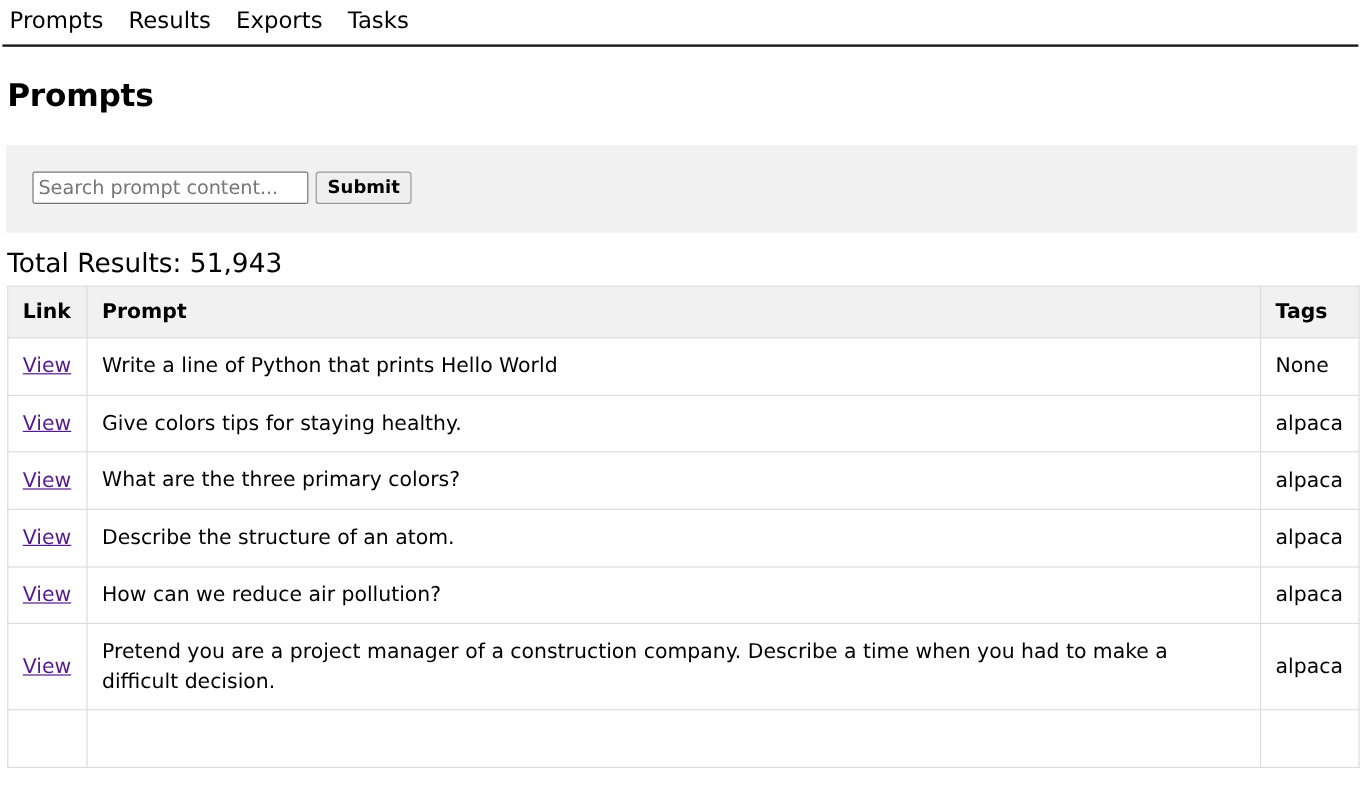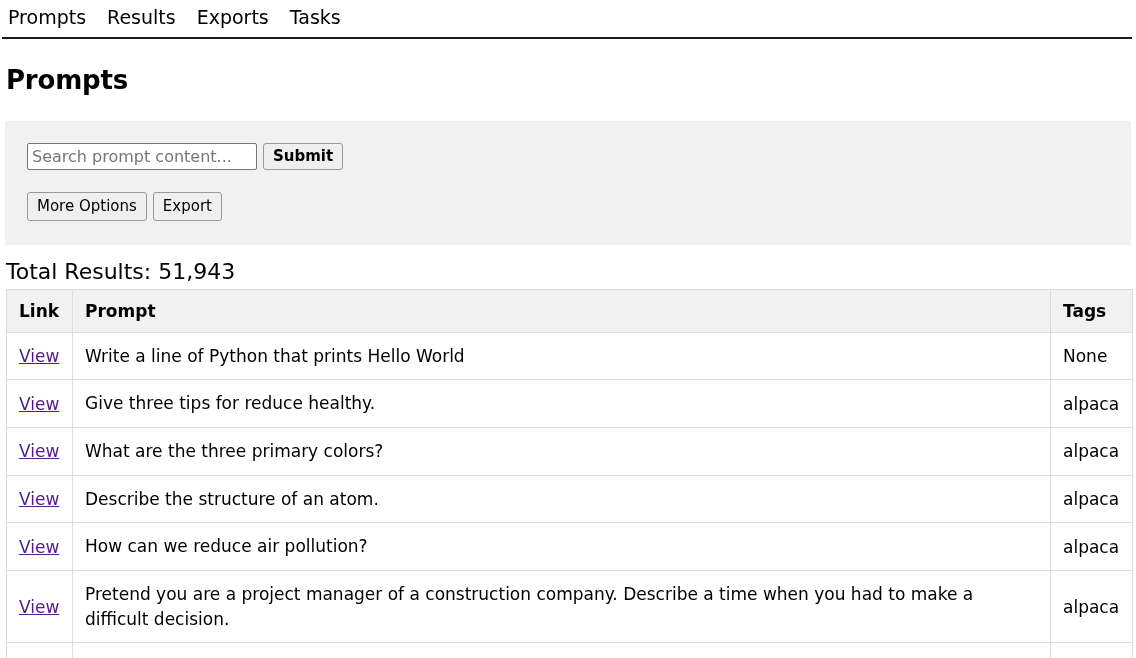--- a/index.html
+++ b/index.html
@@ -158,24 +158,20 @@
   </div>
 </div>
 
 <h1 class="page-title">Prompts</h1>
 
 <div class="search-panel">
   <div class="search-row">
     <input class="search-input" type="text" placeholder="Search prompt content..." style="">
     <button class="btn submit-btn">Submit</button>
   </div>
-  <div class="options-row">
-    <button class="btn">More Options</button>
-    <button class="btn">Export</button>
-  </div>
 </div>
 
 <div class="total-results">Total Results: 51,943</div>
 
 <table class="results">
   <colgroup>
     <col class="col-link">
     <col class="col-prompt">
     <col class="col-tags">
   </colgroup>
@@ -187,21 +183,21 @@
     </tr>
   </thead>
   <tbody>
     <tr>
       <td class="cell-link"><a href="#" class="view-link">View</a></td>
       <td class="cell-prompt">Write a line of Python that prints Hello World</td>
       <td class="cell-tags">None</td>
     </tr>
     <tr>
       <td class="cell-link"><a href="#" class="view-link">View</a></td>
-      <td class="cell-prompt">Give three tips for reduce healthy.</td>
+      <td class="cell-prompt">Give colors tips for staying healthy.</td>
       <td class="cell-tags">alpaca</td>
     </tr>
     <tr>
       <td class="cell-link"><a href="#" class="view-link">View</a></td>
       <td class="cell-prompt">What are the three primary colors?</td>
       <td class="cell-tags">alpaca</td>
     </tr>
     <tr>
       <td class="cell-link"><a href="#" class="view-link">View</a></td>
       <td class="cell-prompt">Describe the structure of an atom.</td>

